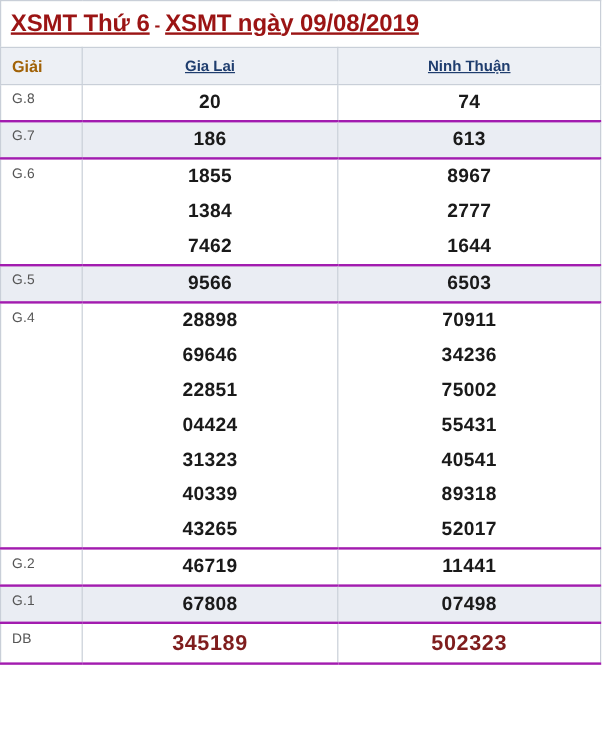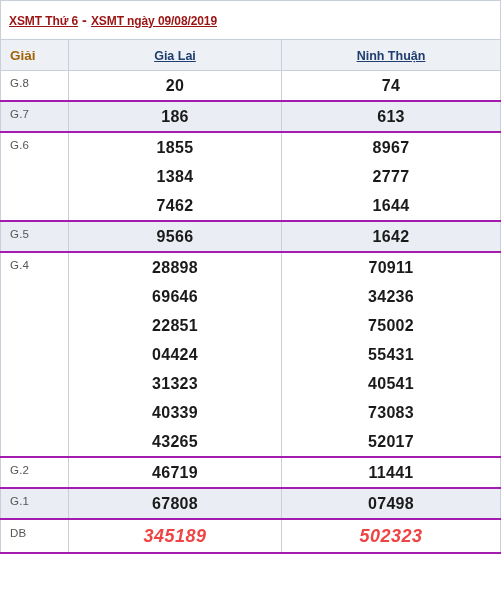--- a/index.html
+++ b/index.html
@@ -41,21 +41,21 @@
   tr.title-row td {
     height: 38px;
     padding: 0 0 0 8px;
     background: #ffffff;
     border-bottom: 1px solid #c9cfd8;
     vertical-align: middle;
   }
   .title-link {
     color: #9b1414;
     font-weight: bold;
-    font-size: 12px;
+    font-size: 20px;
     text-decoration: underline;
     letter-spacing: -0.1px;
     cursor: pointer;
   }
   .title-sep {
     color: #9b1414;
     font-weight: bold;
     font-size: 14.5px;
     text-decoration: none;
   }
@@ -112,26 +112,25 @@
   .num {
     font-size: 16px;
     font-weight: bold;
     color: #1a1a1a;
     line-height: 29px;
     height: 29px;
     letter-spacing: 0.3px;
   }
   
   tr.db-row .num {
-    color: #ef4444;
+    color: #7f1d1d;
     font-size: 18px;
     line-height: 32px;
     height: 32px;
     letter-spacing: 0.5px;
-    font-style: italic;
   }
   tr.db-row td.prize-label { padding-top: 7px; }
 </style>
 </head>
 <body>
 
 <div class="page">
   <table class="lottery">
     <colgroup>
       <col class="c-prize">
@@ -183,41 +182,41 @@
             <div class="num">2777</div>
             <div class="num">1644</div>
           </td>
         </tr>
         <tr class="data-row alt">
           <td class="prize-label">G.5</td>
           <td class="num-cell">
             <div class="num">9566</div>
           </td>
           <td class="num-cell">
-            <div class="num">1642</div>
+            <div class="num">6503</div>
           </td>
         </tr>
         <tr class="data-row">
           <td class="prize-label">G.4</td>
           <td class="num-cell">
             <div class="num">28898</div>
             <div class="num">69646</div>
             <div class="num">22851</div>
             <div class="num">04424</div>
             <div class="num">31323</div>
             <div class="num">40339</div>
             <div class="num">43265</div>
           </td>
           <td class="num-cell">
             <div class="num">70911</div>
             <div class="num">34236</div>
             <div class="num">75002</div>
             <div class="num">55431</div>
             <div class="num">40541</div>
-            <div class="num">73083</div>
+            <div class="num">89318</div>
             <div class="num">52017</div>
           </td>
         </tr>
         <tr class="data-row">
           <td class="prize-label">G.2</td>
           <td class="num-cell">
             <div class="num">46719</div>
           </td>
           <td class="num-cell">
             <div class="num">11441</div>

